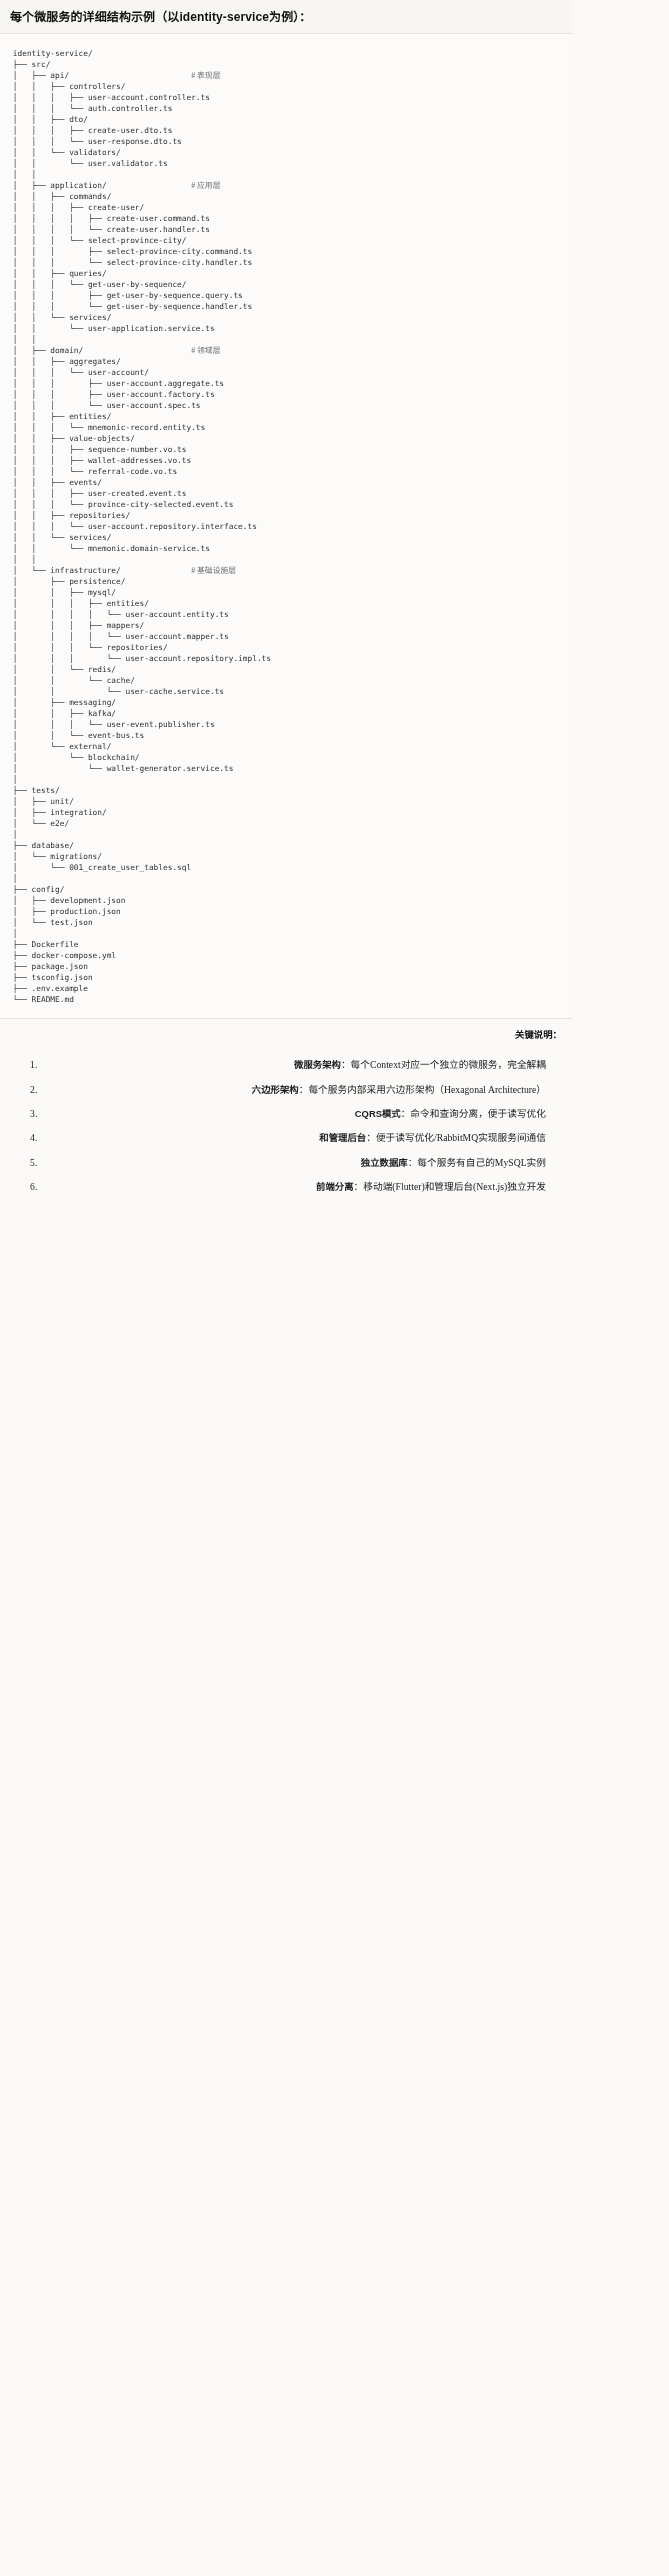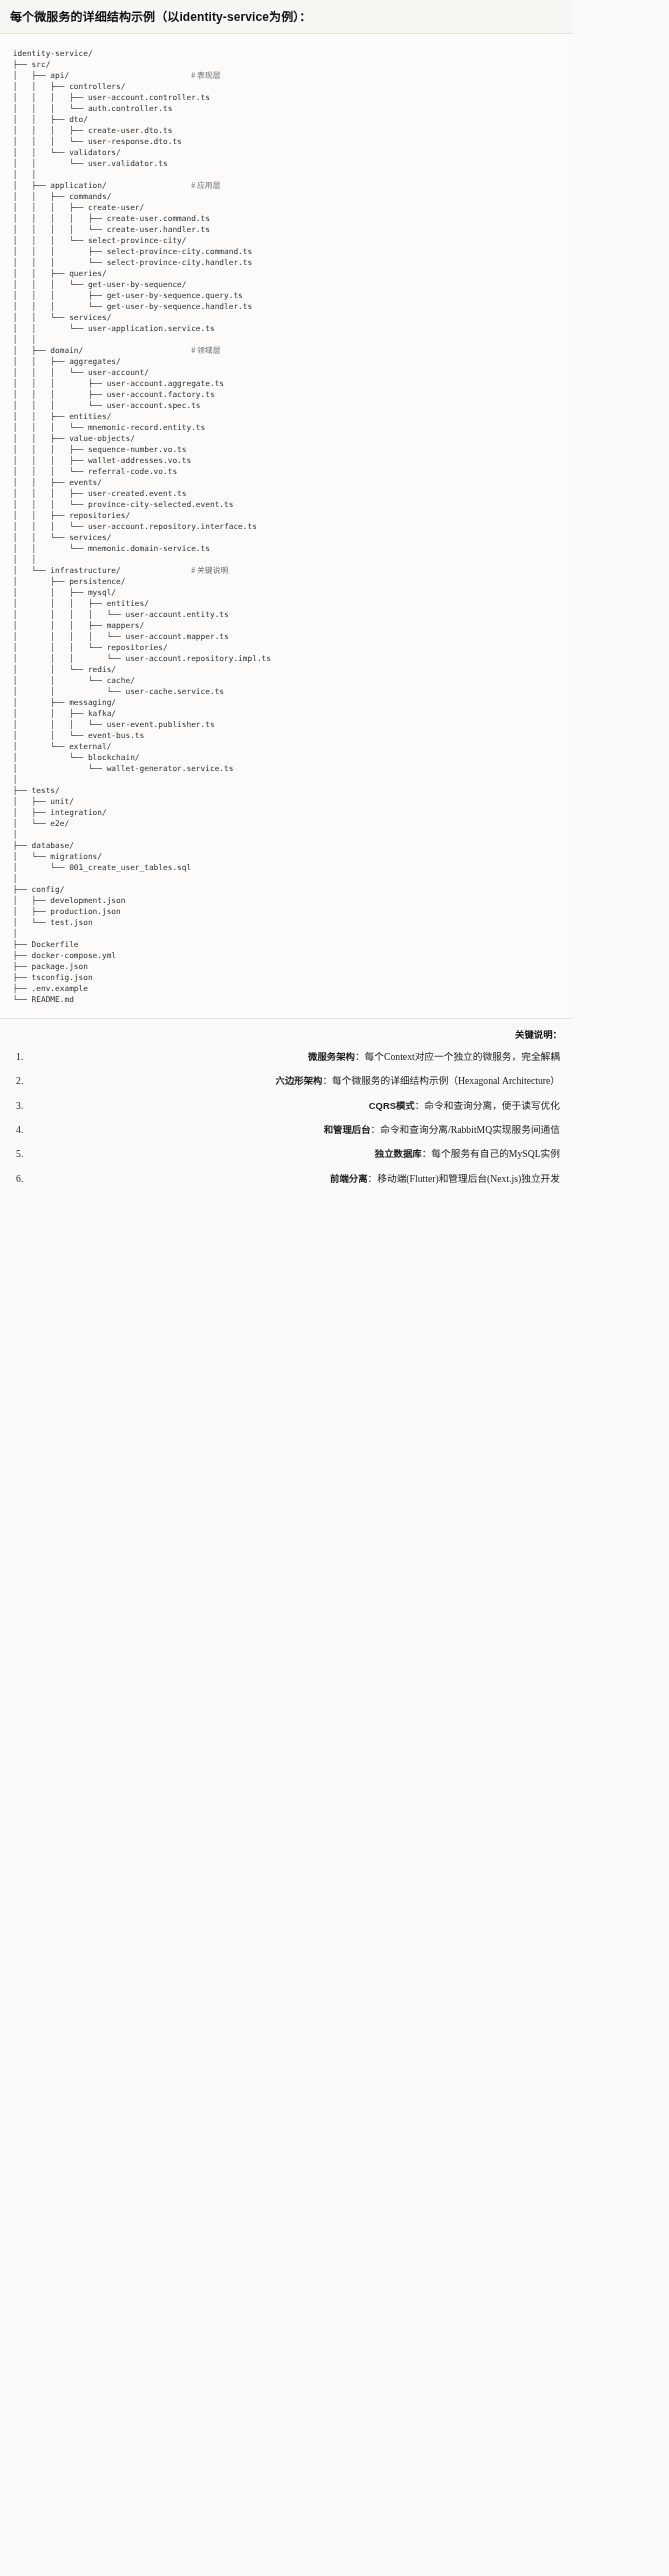--- a/index.html
+++ b/index.html
@@ -67,21 +67,21 @@
     text-align: right;
   }
   .notes-title {
     font-family: "Liberation Sans", "DejaVu Sans", sans-serif;
     font-weight: 700;
     font-size: 9.4px;
     color: #111111;
     margin: 0 0 7.5px 0;
   }
   ol.notes-list {
-    margin: 2px;
+    margin: 16px;
     padding: 0 0 0 13.8px;
     list-style: decimal;
   }
   ol.notes-list > li {
     font-size: 9.7px;
     line-height: 1.55;
     margin-bottom: 8.8px;
     color: #1c1c1c;
   }
   ol.notes-list > li::marker {
@@ -154,21 +154,21 @@
 │   │   │   ├── wallet-addresses.vo.ts
 │   │   │   └── referral-code.vo.ts
 │   │   ├── events/
 │   │   │   ├── user-created.event.ts
 │   │   │   └── province-city-selected.event.ts
 │   │   ├── repositories/
 │   │   │   └── user-account.repository.interface.ts
 │   │   └── services/
 │   │       └── mnemonic.domain-service.ts
 │   │
-│   └── infrastructure/               <span class="cmt"># 关键说明</span>
+│   └── infrastructure/               <span class="cmt"># 基础设施层</span>
 │       ├── persistence/
 │       │   ├── mysql/
 │       │   │   ├── entities/
 │       │   │   │   └── user-account.entity.ts
 │       │   │   ├── mappers/
 │       │   │   │   └── user-account.mapper.ts
 │       │   │   └── repositories/
 │       │   │       └── user-account.repository.impl.ts
 │       │   └── redis/
 │       │       └── cache/
@@ -205,27 +205,27 @@
 
   <div class="code-sep"></div>
 
   <div class="notes">
     <div class="notes-title">关键说明：</div>
     <ol class="notes-list">
       <li>
         <span class="note-term">微服务架构</span><span class="note-desc">：每个Context对应一个独立的微服务，完全解耦</span>
       </li>
       <li>
-        <span class="note-term">六边形架构</span><span class="note-desc">：每个微服务的详细结构示例（Hexagonal Architecture）</span>
+        <span class="note-term">六边形架构</span><span class="note-desc">：每个服务内部采用六边形架构（Hexagonal Architecture）</span>
       </li>
       <li>
         <span class="note-term">CQRS模式</span><span class="note-desc">：命令和查询分离，便于读写优化</span>
       </li>
       <li>
-        <span class="note-term">和管理后台</span><span class="note-desc">：命令和查询分离/RabbitMQ实现服务间通信</span>
+        <span class="note-term">和管理后台</span><span class="note-desc">：便于读写优化/RabbitMQ实现服务间通信</span>
       </li>
       <li>
         <span class="note-term">独立数据库</span><span class="note-desc">：每个服务有自己的MySQL实例</span>
       </li>
       <li>
         <span class="note-term">前端分离</span><span class="note-desc">：移动端(Flutter)和管理后台(Next.js)独立开发</span>
       </li>
     </ol>
   </div>
 

